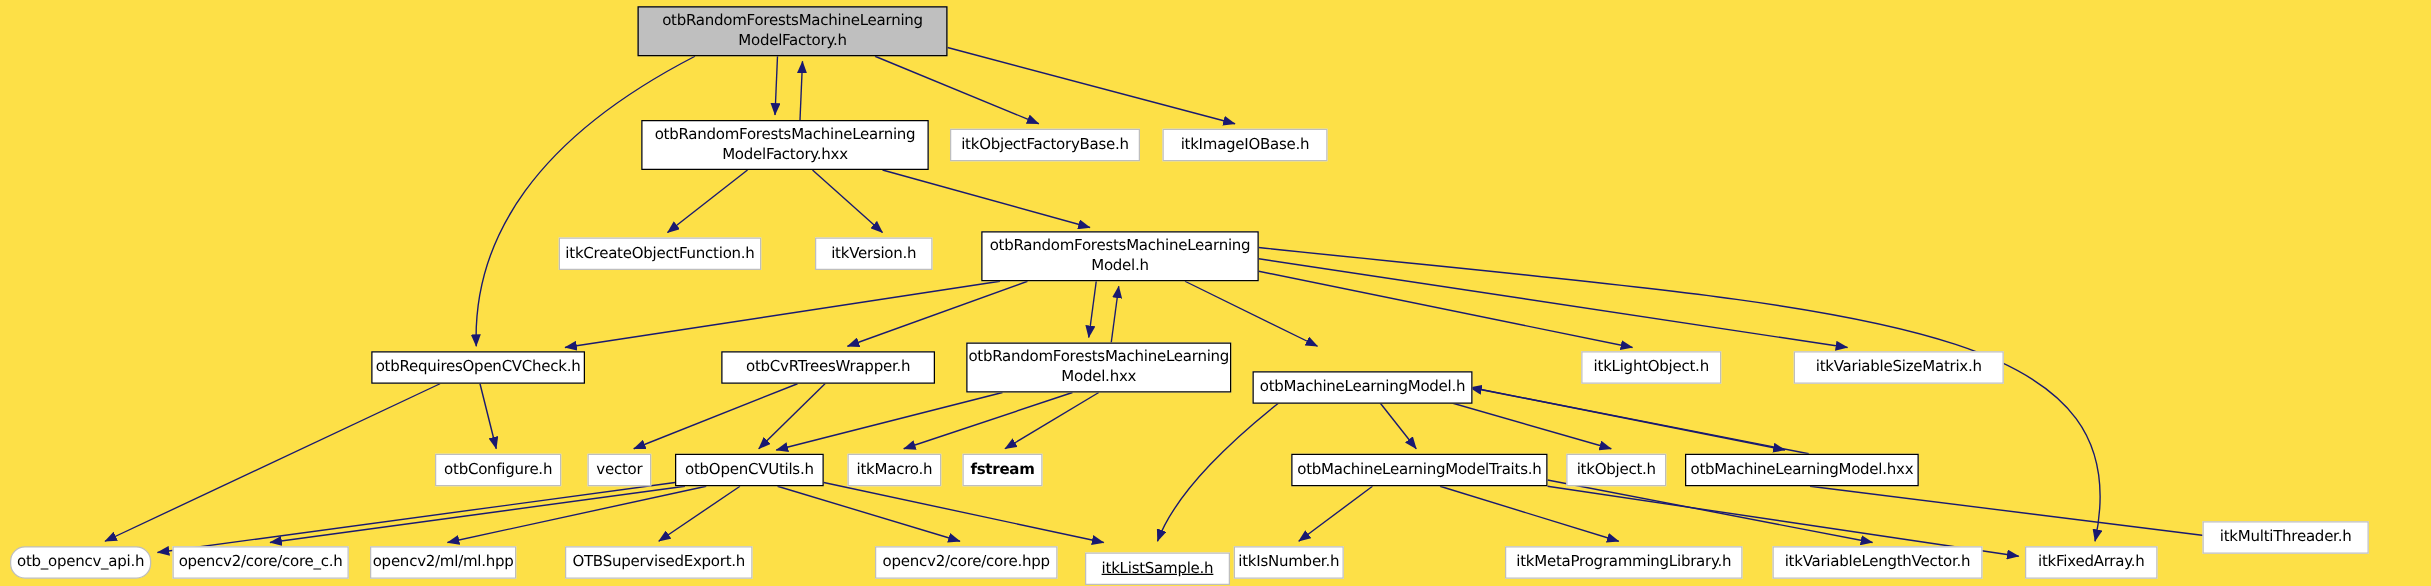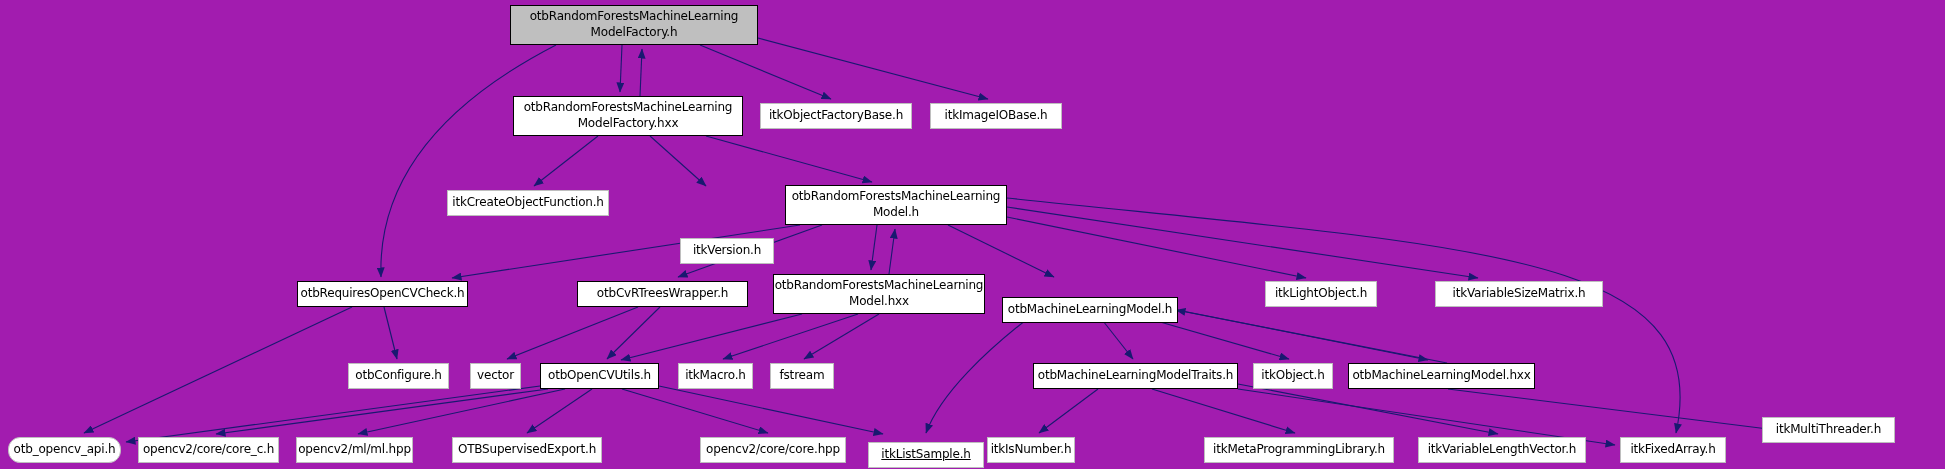--- a/index.html
+++ b/index.html
@@ -1,19 +1,19 @@
 <!DOCTYPE html>
 <html><head>
 <meta charset="utf-8">
 <style>
   html,body{margin:0;padding:0;background:#ffffff;}
   #stage{
     position:relative;
     width:1945px;height:469px;
-    background:#a21caf;
+    background:#fde047;
     font-family:"DejaVu Sans","Liberation Sans",sans-serif;
     overflow:hidden;
   }
   #edges{position:absolute;left:0;top:0;width:1945px;height:469px;}
   .edge{fill:none;stroke:#191970;stroke-width:1.1px;}
   .node{
     position:absolute;
     display:flex;align-items:center;justify-content:center;
     text-align:center;
     background:#ffffff;
@@ -82,35 +82,35 @@
       </g>
   </svg>
   <div id="nodes">
       <div class="node main" style="left: 510px; top: 5px; width: 248px; height: 40px;">otbRandomForestsMachineLearning
 ModelFactory.h</div>
       <div class="node doc" style="left: 513px; top: 96px; width: 230px; height: 40px;">otbRandomForestsMachineLearning
 ModelFactory.hxx</div>
       <div class="node ext" style="left: 760px; top: 103px; width: 152px; height: 26px;">itkObjectFactoryBase.h</div>
       <div class="node ext" style="left: 930px; top: 103px; width: 132px; height: 26px;">itkImageIOBase.h</div>
       <div class="node ext" style="left: 447px; top: 190px; width: 162px; height: 26px;">itkCreateObjectFunction.h</div>
-      <div class="node ext" style="left: 680px; top: 190px; width: 94px; height: 26px; margin-top: 48px;">itkVersion.h</div>
+      <div class="node ext" style="left: 652px; top: 190px; width: 94px; height: 26px;">itkVersion.h</div>
       <div class="node doc" style="left: 785px; top: 185px; width: 222px; height: 40px;">otbRandomForestsMachineLearning
 Model.h</div>
       <div class="node doc" style="left: 297px; top: 281px; width: 171px; height: 26px;">otbRequiresOpenCVCheck.h</div>
       <div class="node doc" style="left: 577px; top: 281px; width: 171px; height: 26px;">otbCvRTreesWrapper.h</div>
       <div class="node doc" style="left: 773px; top: 274px; width: 212px; height: 40px;">otbRandomForestsMachineLearning
 Model.hxx</div>
       <div class="node doc" style="left: 1002px; top: 281px; width: 176px; height: 26px; margin-top: 16px;">otbMachineLearningModel.h</div>
       <div class="node ext" style="left: 1265px; top: 281px; width: 112px; height: 26px;">itkLightObject.h</div>
       <div class="node ext" style="left: 1435px; top: 281px; width: 168px; height: 26px;">itkVariableSizeMatrix.h</div>
       <div class="node ext" style="left: 348px; top: 363px; width: 101px; height: 26px;">otbConfigure.h</div>
       <div class="node ext" style="left: 470px; top: 363px; width: 51px; height: 26px;">vector</div>
       <div class="node doc" style="left: 540px; top: 363px; width: 119px; height: 26px;">otbOpenCVUtils.h</div>
       <div class="node ext" style="left: 678px; top: 363px; width: 75px; height: 26px;">itkMacro.h</div>
-      <div class="node ext" style="left: 770px; top: 363px; width: 64px; height: 26px;">fstream</div>
+      <div class="node ext" style="left: 770px; top: 363px; width: 64px; height: 26px; font-weight: bold;">fstream</div>
       <div class="node doc" style="left: 1033px; top: 363px; width: 205px; height: 26px;">otbMachineLearningModelTraits.h</div>
       <div class="node ext" style="left: 1253px; top: 363px; width: 80px; height: 26px;">itkObject.h</div>
       <div class="node doc" style="left: 1348px; top: 363px; width: 187px; height: 26px;">otbMachineLearningModel.hxx</div>
       <div class="node ext" style="left: 8px; top: 437px; width: 113px; height: 26px; border-radius: 12px;">otb_opencv_api.h</div>
       <div class="node ext" style="left: 138px; top: 437px; width: 141px; height: 26px;">opencv2/core/core_c.h</div>
       <div class="node ext" style="left: 296px; top: 437px; width: 117px; height: 26px;">opencv2/ml/ml.hpp</div>
       <div class="node ext" style="left: 452px; top: 437px; width: 150px; height: 26px;">OTBSupervisedExport.h</div>
       <div class="node ext" style="left: 700px; top: 437px; width: 146px; height: 26px;">opencv2/core/core.hpp</div>
       <div class="node ext" style="left: 868px; top: 442px; width: 116px; height: 26px; text-decoration: underline;">itkListSample.h</div>
       <div class="node ext" style="left: 987px; top: 437px; width: 88px; height: 26px;">itkIsNumber.h</div>

